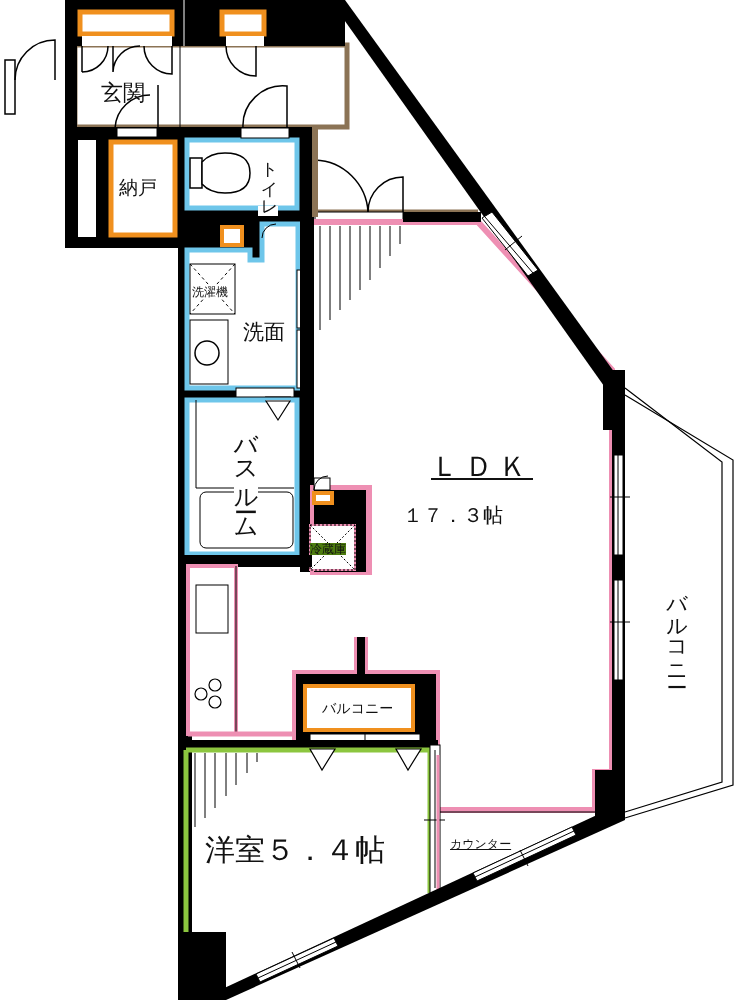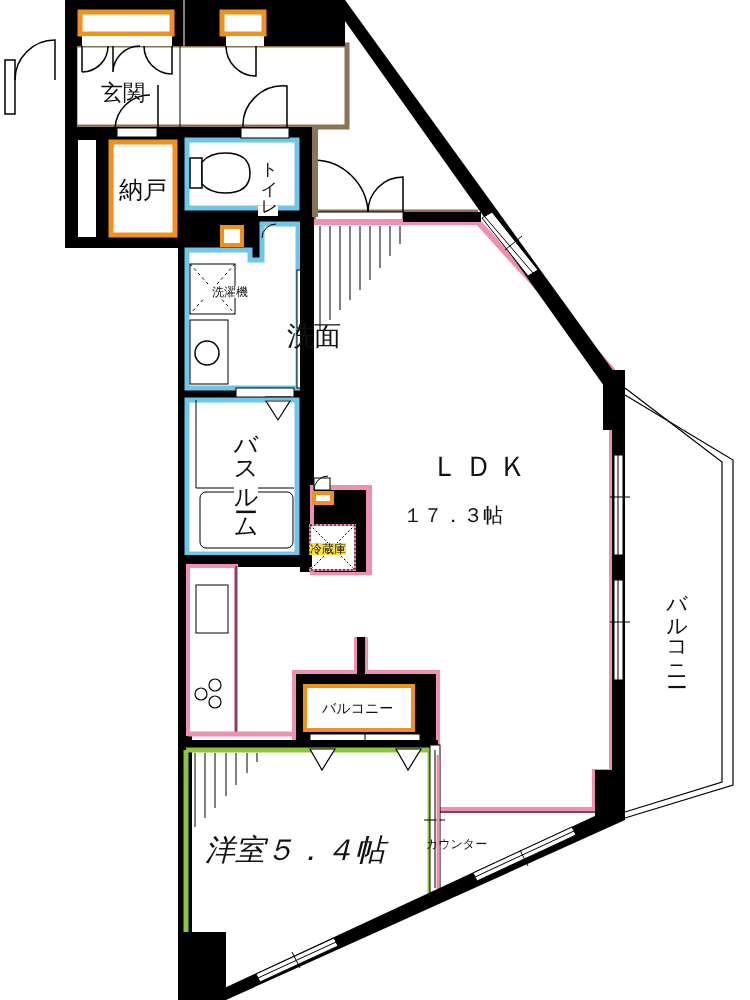--- a/index.html
+++ b/index.html
@@ -207,24 +207,24 @@
     <line x1="292" y1="952" x2="300" y2="968" stroke="#000" stroke-width="1"></line>
   </g>
   <g>
     <polygon points="473,873 572,827 576,835 477,881" fill="#fff" stroke="#000" stroke-width="1"></polygon>
     <line x1="475" y1="877" x2="574" y2="831" stroke="#000" stroke-width="1"></line>
     <line x1="520" y1="850" x2="528" y2="866" stroke="#000" stroke-width="1"></line>
   </g>
 </svg>
 
 <div class="lbl" style="left:101px;top:82px;font-size:22px;text-align:center;">玄関</div>
-<div class="lbl" style="left:119px;top:178px;font-size:24px;">納戸</div>
+<div class="lbl" style="left:119px;top:178px;font-size:19px;">納戸</div>
 <div class="lbl vert" style="left:261px;top:150px;font-size:17px;">トイレ</div>
-<div class="lbl" style="left:192px;top:286px;font-size:12px;background:#fff;padding-left:20px;">洗濯機</div>
-<div class="lbl" style="left:243px;top:322px;font-size:27px;margin-left:44px;">洗面</div>
+<div class="lbl" style="left:192px;top:286px;font-size:12px;background:#fff;">洗濯機</div>
+<div class="lbl" style="left:243px;top:322px;font-size:21px;">洗面</div>
 <div class="lbl vert" style="left:234px;top:418px;font-size:24px;background:#fff;line-height:1;">バスルーム</div>
-<div class="lbl" style="left:310px;top:543px;font-size:12px;background:#fde047;">冷蔵庫</div>
-<div class="lbl" style="left:431px;top:453px;font-size:28px;letter-spacing:6px;">ＬＤＫ</div>
+<div class="lbl" style="left:310px;top:543px;font-size:12px;background:#4d7c0f;">冷蔵庫</div>
+<div class="lbl" style="left:431px;top:453px;font-size:28px;letter-spacing:6px;text-decoration:underline;">ＬＤＫ</div>
 <div class="lbl" style="left:403px;top:505px;font-size:20px;">１７．３帖</div>
 <div class="lbl" style="left:322px;top:701px;font-size:14px;">バルコニー</div>
-<div class="lbl" style="left:205px;top:835px;font-size:30px;font-style:italic;">洋室５．４帖</div>
-<div class="lbl" style="left:426px;top:838px;font-size:12px;">カウンター</div>
+<div class="lbl" style="left:205px;top:835px;font-size:30px;">洋室５．４帖</div>
+<div class="lbl" style="left:450px;top:838px;font-size:12px;text-decoration:underline;">カウンター</div>
 <div class="lbl vert" style="left:666px;top:580px;font-size:21px;">バルコニー</div>
 
 </body></html>

